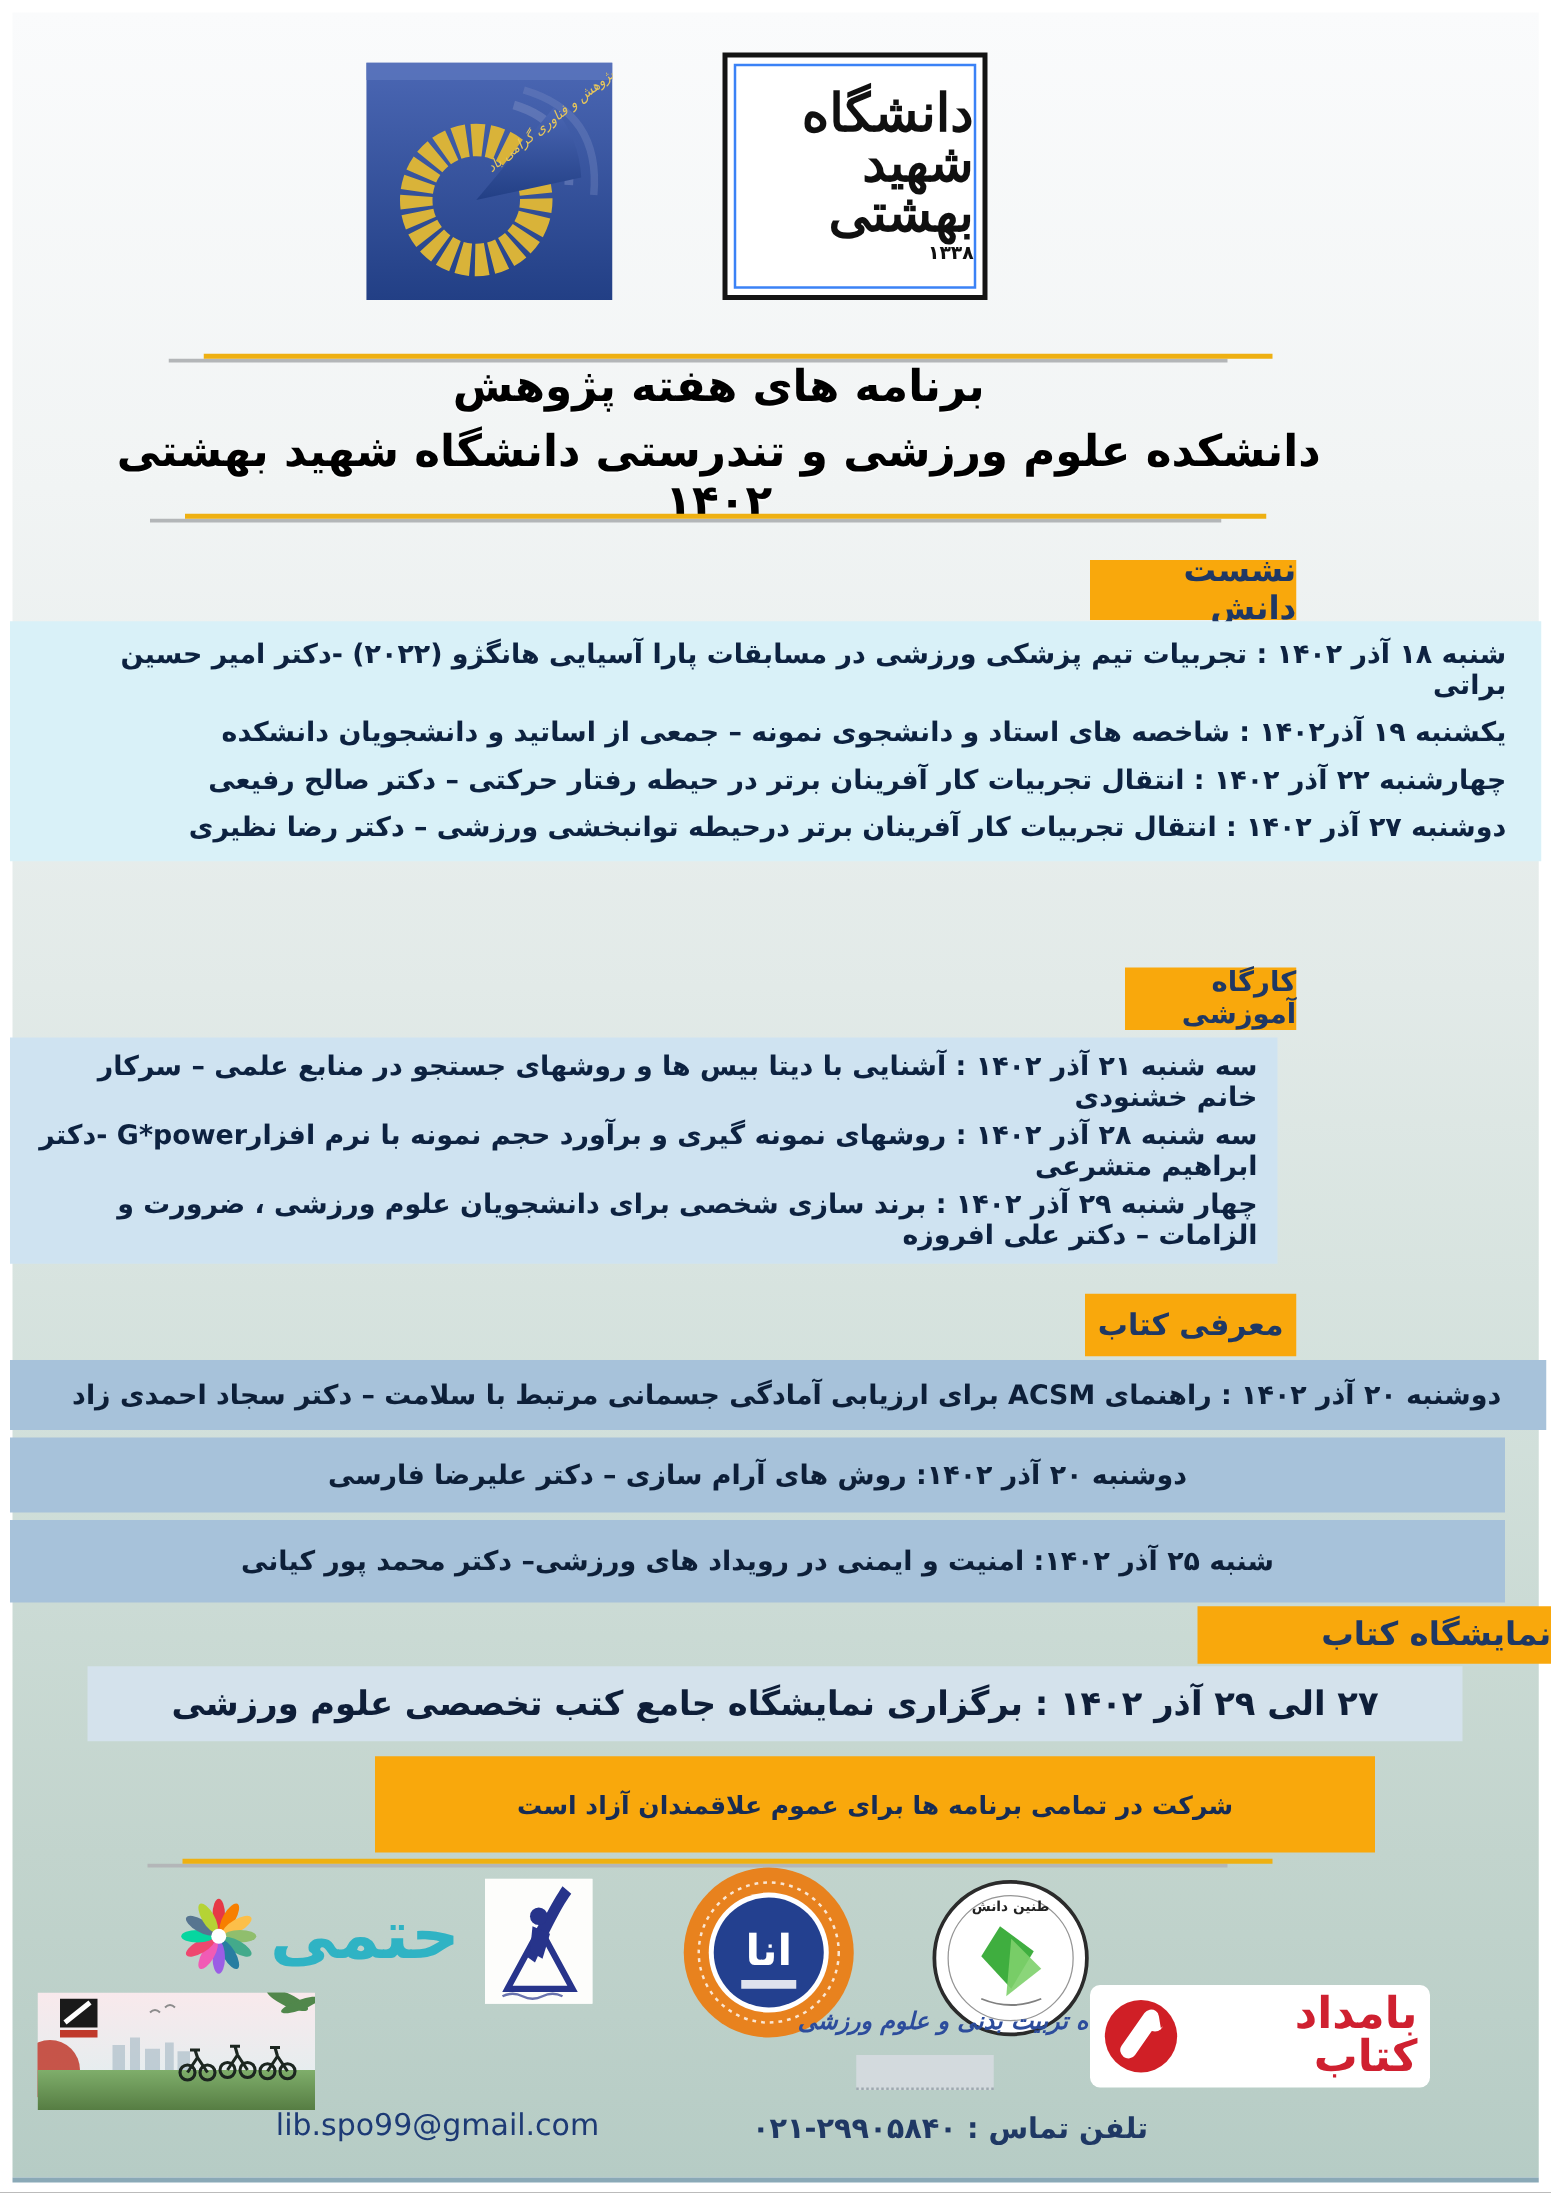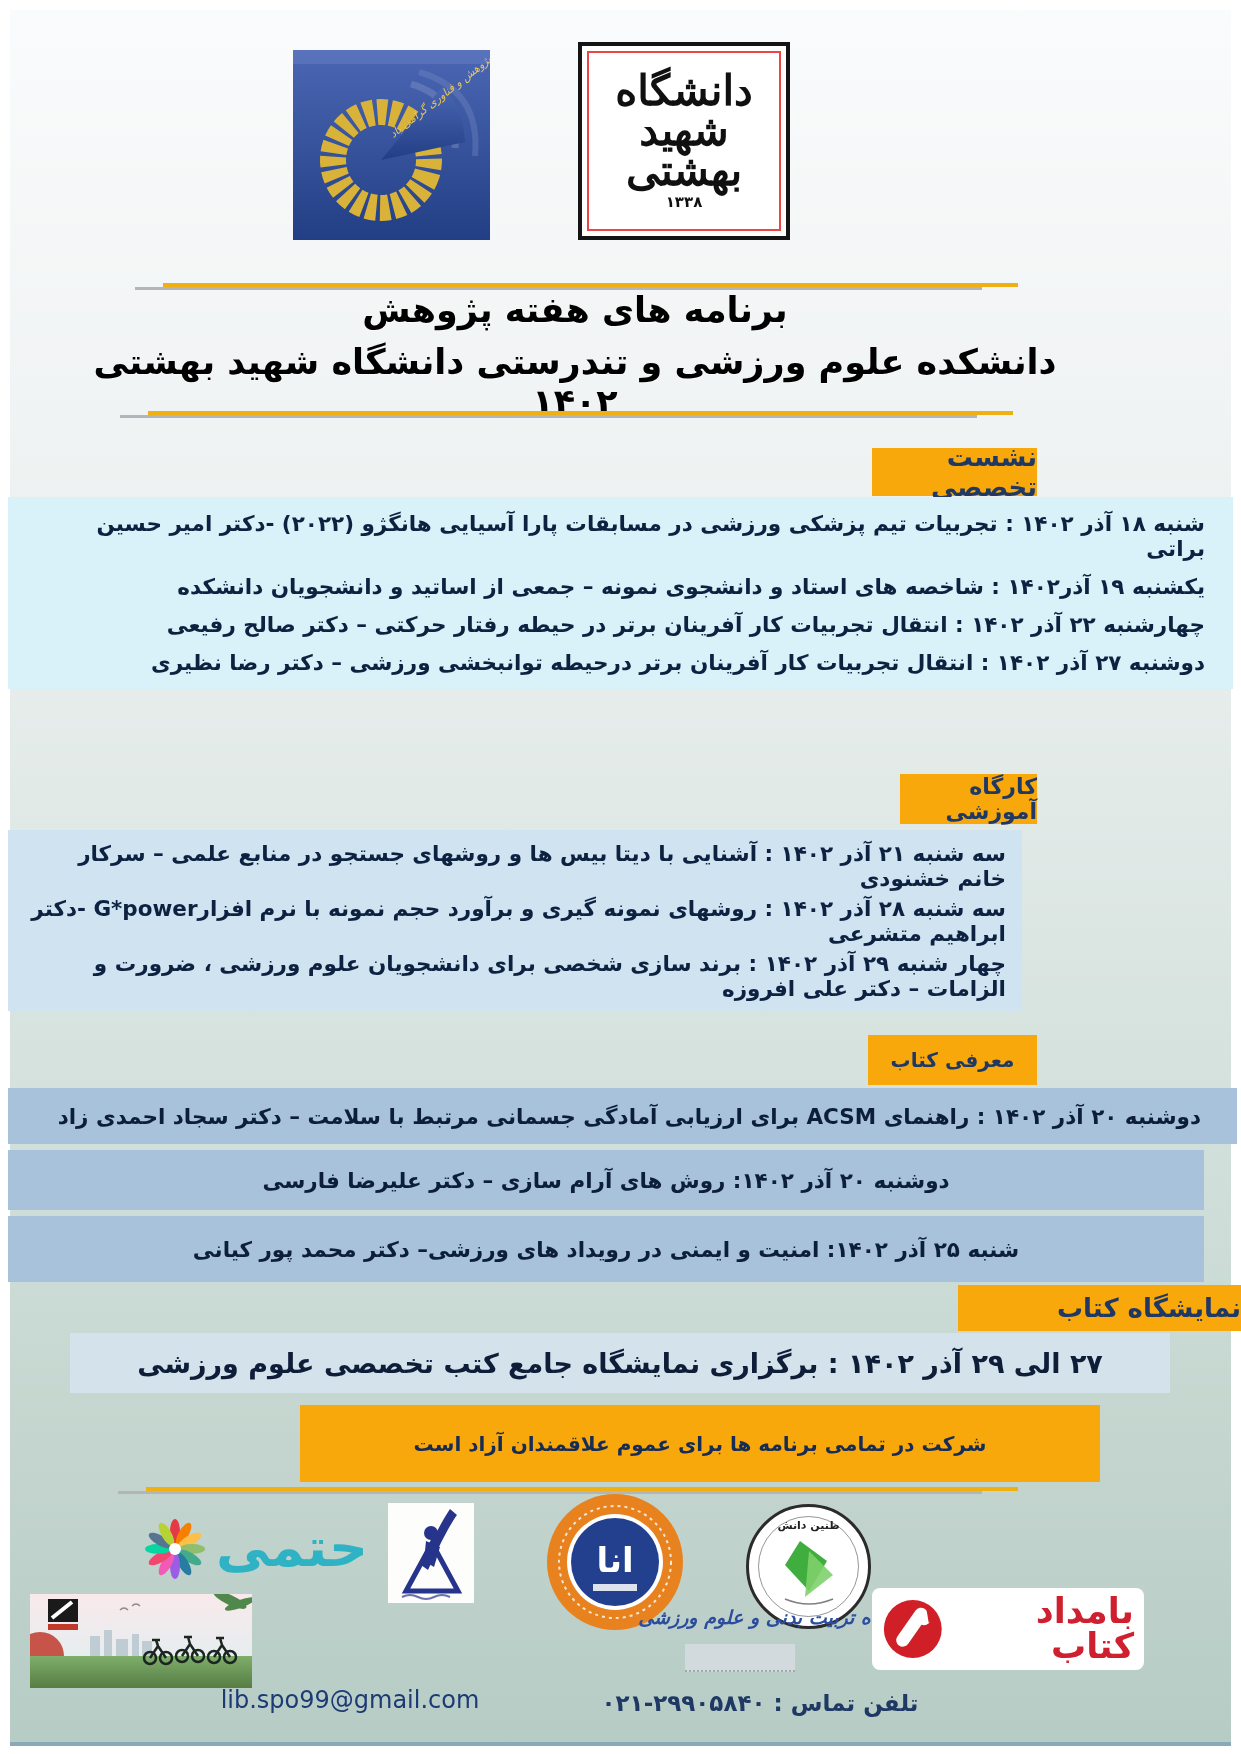--- a/index.html
+++ b/index.html
@@ -6,22 +6,22 @@
   *{font-family:"DejaVu Sans",sans-serif;}
   .poster{position:relative;width:1241px;height:1754px;background:#ffffff;margin:0 auto;overflow:hidden;}
   .abs{position:absolute;}
   .inner-bg{left:10px;top:10px;width:1221px;height:1732px;
     background:linear-gradient(180deg,#fafbfc 0%,#f1f4f4 22%,#e2eae8 45%,#d2e0db 65%,#c2d4cd 85%,#b6ccc5 100%);}
   .bottom-line{left:10px;top:1742px;width:1221px;height:4px;background:#8aa9b7;}
 
   
   .rw-logo{left:293px;top:50px;width:197px;height:190px;}
   .uni-logo{left:578px;top:42px;width:212px;height:198px;background:#fff;border:4px solid #141414;box-sizing:border-box;}
-  .uni-inner{position:absolute;left:5px;top:5px;right:5px;bottom:5px;border:2px solid #ef4444;
-    display:flex;flex-direction:column;align-items:center;justify-content:center;direction:rtl;}
+  .uni-inner{position:absolute;left:5px;top:5px;right:5px;bottom:5px;border:2px solid #3b82f6;
+    display:flex;flex-direction:column;align-items:flex-start;justify-content:center;direction:rtl;}
   .uni-word{font-family:"DejaVu Serif",serif;font-weight:bold;font-size:42px;line-height:0.95;color:#101010;}
   .uni-year{font-size:15px;color:#101010;font-weight:bold;margin-top:2px;}
 
   
   .sep{height:8px;}
   .sep .gray{position:absolute;left:0;right:36px;top:4px;height:3px;background:#b3b6b8;}
   .sep .gold{position:absolute;left:28px;right:0;top:0;height:4px;background:#eeb012;}
   .sep1{left:135px;top:283px;width:883px;}
   .sep2{left:120px;top:411px;width:893px;}
   .sep3{left:118px;top:1487px;width:900px;}
@@ -30,21 +30,21 @@
   .title{left:60px;width:1030px;text-align:center;direction:rtl;color:#000000;font-weight:bold;
     font-size:35px;text-shadow:0 1px 0 rgba(255,255,255,.6);}
   .title1{top:290px;}
   .title2{top:342px;}
 
   
   .sec-h{background:#f9a80c;color:#1f3864;display:flex;align-items:center;justify-content:center;
     font-weight:bold;direction:rtl;box-sizing:border-box;}
   .s1h{left:872px;top:448px;width:165px;height:48px;font-size:26px;}
   .s2h{left:900px;top:774px;width:137px;height:50px;font-size:22px;}
-  .s3h{left:868px;top:1035px;width:169px;height:50px;font-size:20px;}
+  .s3h{left:868px;top:1035px;width:169px;height:50px;font-size:24px;}
   .s4h{left:958px;top:1285px;width:283px;height:46px;font-size:26px;justify-content:flex-start;padding-left:12px;direction:rtl;}
 
   
   .content{direction:rtl;color:#0d2240;font-weight:bold;display:flex;flex-direction:column;
     justify-content:space-around;box-sizing:border-box;font-size:21.5px;}
   .content .line{text-align:right;}
   .s1c{left:8px;top:497px;width:1225px;height:192px;background:#d9f1f8;padding:8px 28px;}
   .s2c{left:8px;top:830px;width:1014px;height:181px;background:#cfe3f1;padding:8px 16px;}
   .s3r{background:#a7c2da;display:flex;align-items:center;box-sizing:border-box;direction:rtl;
     color:#0d1f38;font-weight:bold;font-size:21.5px;}
@@ -122,21 +122,21 @@
     </div>
 
   <div class="abs title title1">برنامه های هفته پژوهش</div>
   <div class="abs title title2">دانشکده علوم ورزشی و تندرستی دانشگاه شهید بهشتی  ۱۴۰۲</div>
 
   <div class="abs sep sep2">
       <div class="gray"></div>
       <div class="gold"></div>
     </div>
 
-  <div class="abs sec-h s1h">نشست تخصصی</div>
+  <div class="abs sec-h s1h">نشست دانش</div>
   <div class="abs content s1c">
     <div class="line">شنبه ۱۸ آذر ۱۴۰۲ : تجربیات تیم پزشکی ورزشی در مسابقات پارا آسیایی هانگژو (۲۰۲۲) -دکتر امیر حسین براتی</div>
     <div class="line">یکشنبه ۱۹ آذر۱۴۰۲ : شاخصه های استاد و دانشجوی نمونه – جمعی از اساتید  و دانشجویان دانشکده</div>
     <div class="line">چهارشنبه ۲۲ آذر ۱۴۰۲ :  انتقال تجربیات کار آفرینان برتر در حیطه رفتار حرکتی – دکتر صالح رفیعی</div>
     <div class="line">دوشنبه ۲۷ آذر ۱۴۰۲ : انتقال تجربیات کار آفرینان برتر درحیطه توانبخشی ورزشی – دکتر رضا نظیری</div>
   </div>
 
   <div class="abs sec-h s2h">کارگاه آموزشی</div>
   <div class="abs content s2c">
     <div class="line">سه شنبه ۲۱ آذر ۱۴۰۲ : آشنایی با دیتا بیس ها و روشهای جستجو در منابع علمی – سرکار خانم خشنودی</div>

